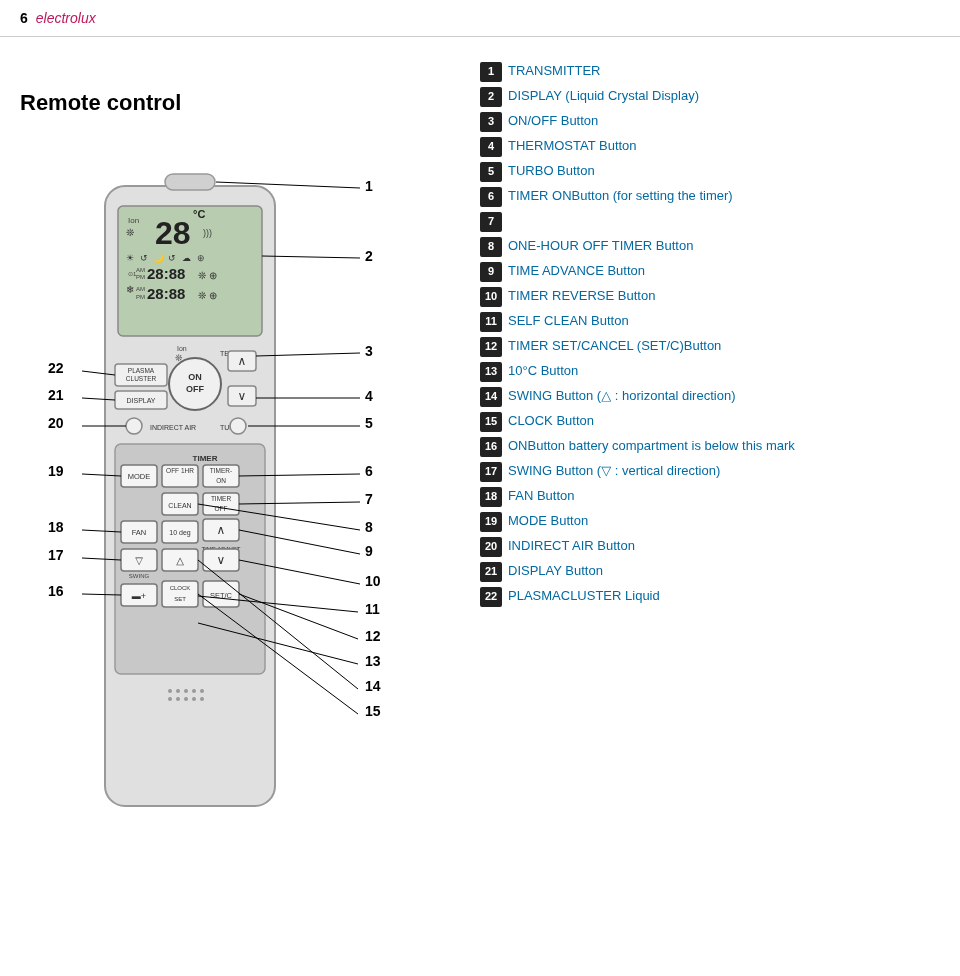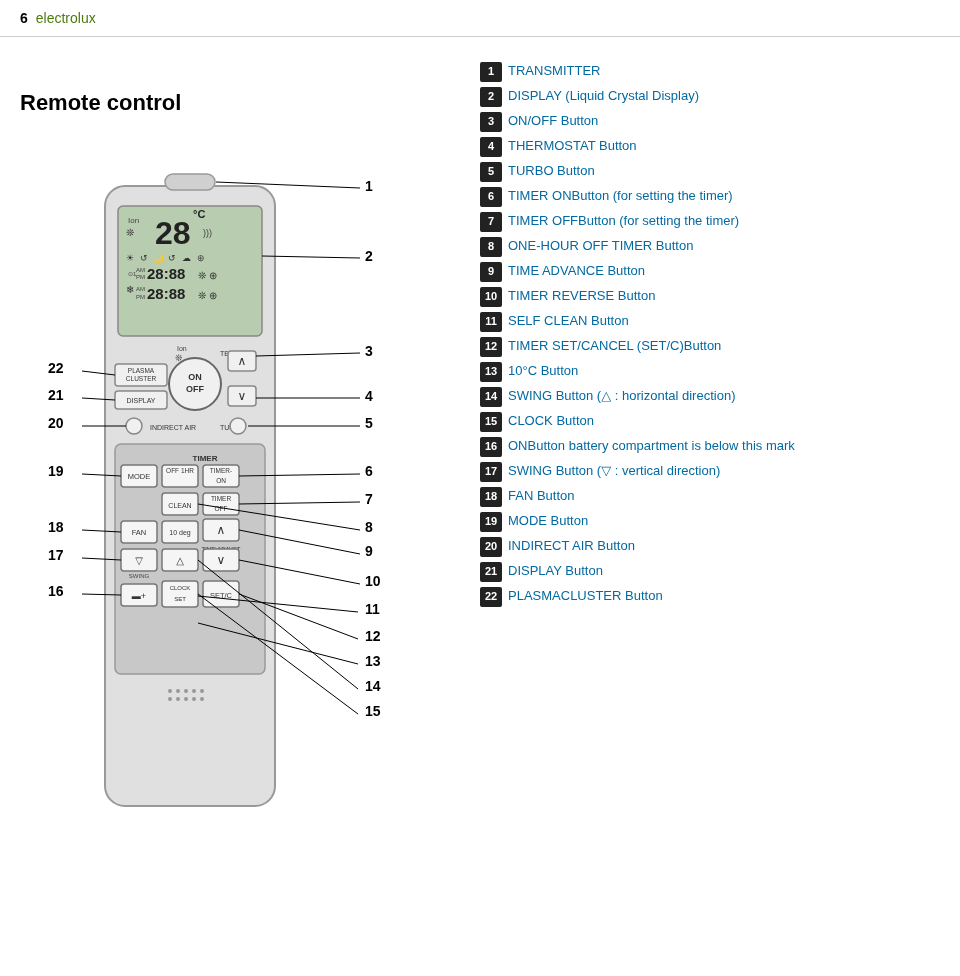--- a/index.html
+++ b/index.html
@@ -18,21 +18,22 @@
       padding: 10px 20px;
       border-bottom: 1px solid #ccc;
     }
     .page-number {
       font-size: 14px;
       font-weight: bold;
       margin-right: 8px;
     }
     .brand-name {
       font-size: 14px;
-      color: #4d7c0f;
+      color: #be185d;
+      font-style: italic;
     }
 
     .main-content {
       display: flex;
       padding: 20px;
       gap: 20px;
     }
 
     .left-section {
       flex: 0 0 440px;
@@ -330,21 +331,20 @@
         <li class="legend-item">
           <span class="legend-num-box">5</span>
           <span class="legend-text">TURBO Button</span>
         </li>
         <li class="legend-item">
           <span class="legend-num-box">6</span>
           <span class="legend-text">TIMER ONButton (for setting the timer)</span>
         </li>
         <li class="legend-item">
           <span class="legend-num-box">7</span>
-          <span class="legend-text">TIMER OFFButton (for setting the timer)</span>
         </li>
         <li class="legend-item">
           <span class="legend-num-box">8</span>
           <span class="legend-text">ONE-HOUR OFF TIMER Button</span>
         </li>
         <li class="legend-item">
           <span class="legend-num-box">9</span>
           <span class="legend-text">TIME ADVANCE Button</span>
         </li>
         <li class="legend-item">
@@ -390,17 +390,17 @@
         <li class="legend-item">
           <span class="legend-num-box">20</span>
           <span class="legend-text">INDIRECT AIR Button</span>
         </li>
         <li class="legend-item">
           <span class="legend-num-box">21</span>
           <span class="legend-text">DISPLAY Button</span>
         </li>
         <li class="legend-item">
           <span class="legend-num-box">22</span>
-          <span class="legend-text">PLASMACLUSTER Button</span>
+          <span class="legend-text">PLASMACLUSTER Liquid</span>
         </li>
       </ul>
   </div>
 </div>
 
 </body></html>

